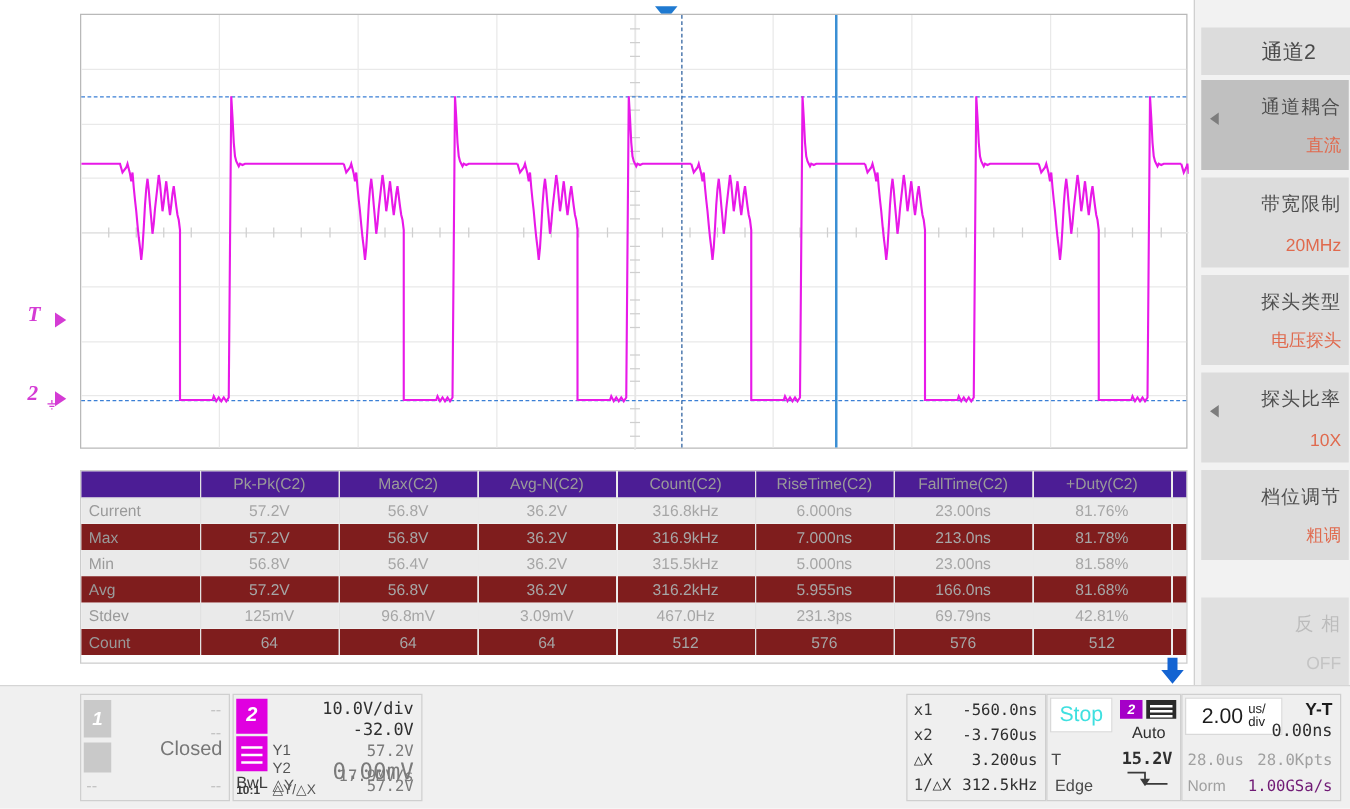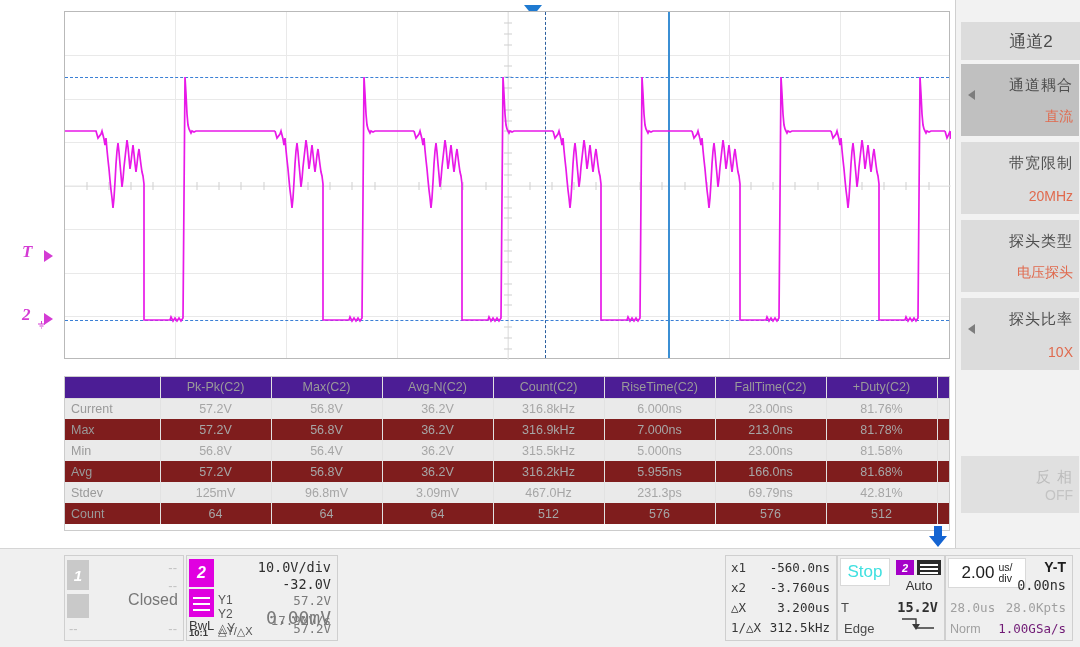--- a/index.html
+++ b/index.html
@@ -368,22 +368,26 @@
       <div class="mi-name">探头类型</div>
       <div class="mi-val">电压探头</div>
     </div>
 
     <div class="menu-item" style="top:298px;">
       <div class="mi-caret"></div>
       <div class="mi-name">探头比率</div>
       <div class="mi-val">10X</div>
     </div>
 
-
-    <div class="menu-item dim" style="top:456px;height:57px;">
+    <div class="menu-item" style="top:376px;">
+      <div class="mi-name">档位调节</div>
+      <div class="mi-val">粗调</div>
+    </div>
+
+    <div class="menu-item dim" style="top:478px;height:70px;">
       <div class="mi-name">反 相</div>
       <div class="mi-val">OFF</div>
     </div>
   </div>
 
   <div id="status-bar">
 
     <div class="sb-box" id="ch1-block">
       <div id="ch1-badge">1</div>
       <div id="ch1-wave-badge"></div>

